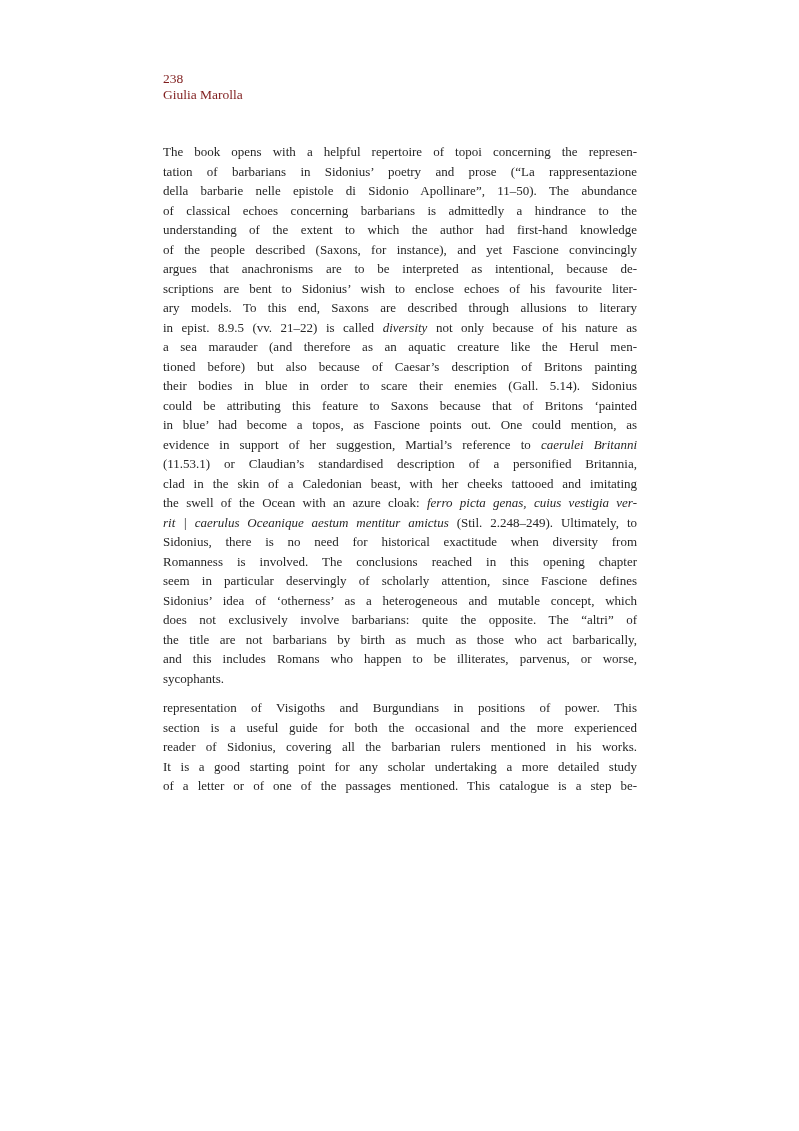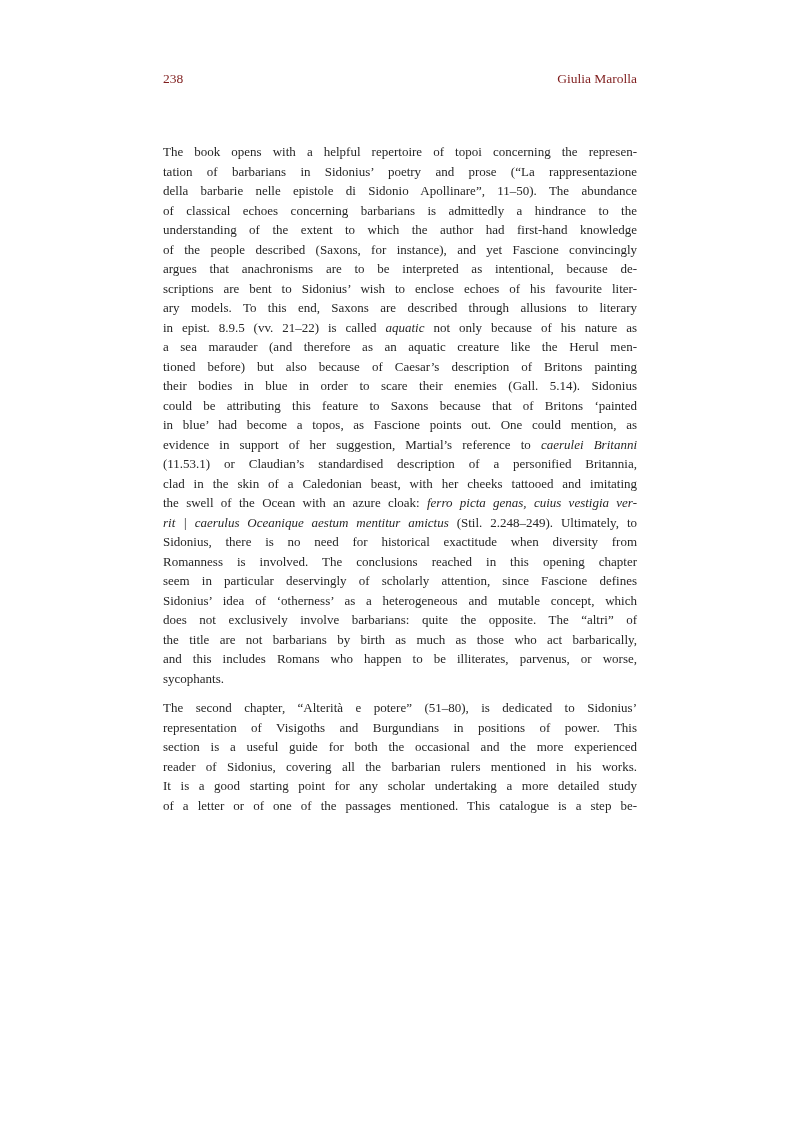--- a/index.html
+++ b/index.html
@@ -19,23 +19,23 @@
     position: absolute;
     left: 163px; top: 71px;
     width: 474px; height: 18px;
     font-size: 13.5px;
     color: #7f1d1d;
   }
   .page-number {
     position: absolute; left: 0; top: 0;
   }
   .running-head {
-    position: absolute; left: 0; top: 0;
+    position: absolute; left: 0; top: 16px;
     width: 100%;
-    text-align: right;
+    text-align: left;
   }
   .body-text {
     position: absolute;
     left: 163px; top: 142px;
     width: 474px;
     font-size: 13px;
     line-height: 19.5px;
     color: #262626;
   }
   .paragraph { margin: 0 0 10px 0; }
@@ -60,42 +60,41 @@
       <div class="paragraph">
         <div class="line"><span>The book opens with a helpful repertoire of topoi concerning the represen-</span></div>
         <div class="line"><span>tation of barbarians in Sidonius’ poetry and prose (“La rappresentazione</span></div>
         <div class="line"><span>della barbarie nelle epistole di Sidonio Apollinare”, 11–50). The abundance</span></div>
         <div class="line"><span>of classical echoes concerning barbarians is admittedly a hindrance to the</span></div>
         <div class="line"><span>understanding of the extent to which the author had first-hand knowledge</span></div>
         <div class="line"><span>of the people described (Saxons, for instance), and yet Fascione convincingly</span></div>
         <div class="line"><span>argues that anachronisms are to be interpreted as intentional, because de-</span></div>
         <div class="line"><span>scriptions are bent to Sidonius’ wish to enclose echoes of his favourite liter-</span></div>
         <div class="line"><span>ary models. To this end, Saxons are described through allusions to literary</span></div>
-        <div class="line"><span>in epist. 8.9.5 (vv. 21–22) is called </span><span class="it">aquatic</span><span> not only because of his nature as</span></div>
+        <div class="line"><span>in epist. 8.9.5 (vv. 21–22) is called </span><span class="it">diversity</span><span> not only because of his nature as</span></div>
         <div class="line"><span>a sea marauder (and therefore as an aquatic creature like the Herul men-</span></div>
         <div class="line"><span>tioned before) but also because of Caesar’s description of Britons painting</span></div>
         <div class="line"><span>their bodies in blue in order to scare their enemies (Gall. 5.14). Sidonius</span></div>
         <div class="line"><span>could be attributing this feature to Saxons because that of Britons ‘painted</span></div>
         <div class="line"><span>in blue’ had become a topos, as Fascione points out. One could mention, as</span></div>
         <div class="line"><span>evidence in support of her suggestion, Martial’s reference to </span><span class="it">caerulei Britanni</span></div>
         <div class="line"><span>(11.53.1) or Claudian’s standardised description of a personified Britannia,</span></div>
         <div class="line"><span>clad in the skin of a Caledonian beast, with her cheeks tattooed and imitating</span></div>
         <div class="line"><span>the swell of the Ocean with an azure cloak: </span><span class="it">ferro picta genas, cuius vestigia ver-</span></div>
         <div class="line"><span class="it">rit | caerulus Oceanique aestum mentitur amictus</span><span> (Stil. 2.248–249). Ultimately, to</span></div>
         <div class="line"><span>Sidonius, there is no need for historical exactitude when diversity from</span></div>
         <div class="line"><span>Romanness is involved. The conclusions reached in this opening chapter</span></div>
         <div class="line"><span>seem in particular deservingly of scholarly attention, since Fascione defines</span></div>
         <div class="line"><span>Sidonius’ idea of ‘otherness’ as a heterogeneous and mutable concept, which</span></div>
         <div class="line"><span>does not exclusively involve barbarians: quite the opposite. The “altri” of</span></div>
         <div class="line"><span>the title are not barbarians by birth as much as those who act barbarically,</span></div>
         <div class="line"><span>and this includes Romans who happen to be illiterates, parvenus, or worse,</span></div>
         <div class="line last"><span>sycophants.</span></div>
       </div>
       <div class="paragraph">
-        <div class="line"><span>The second chapter, “Alterità e potere” (51–80), is dedicated to Sidonius’</span></div>
         <div class="line"><span>representation of Visigoths and Burgundians in positions of power. This</span></div>
         <div class="line"><span>section is a useful guide for both the occasional and the more experienced</span></div>
         <div class="line"><span>reader of Sidonius, covering all the barbarian rulers mentioned in his works.</span></div>
         <div class="line"><span>It is a good starting point for any scholar undertaking a more detailed study</span></div>
         <div class="line"><span>of a letter or of one of the passages mentioned. This catalogue is a step be-</span></div>
       </div>
     </div>
 </div>
 
 </body></html>

